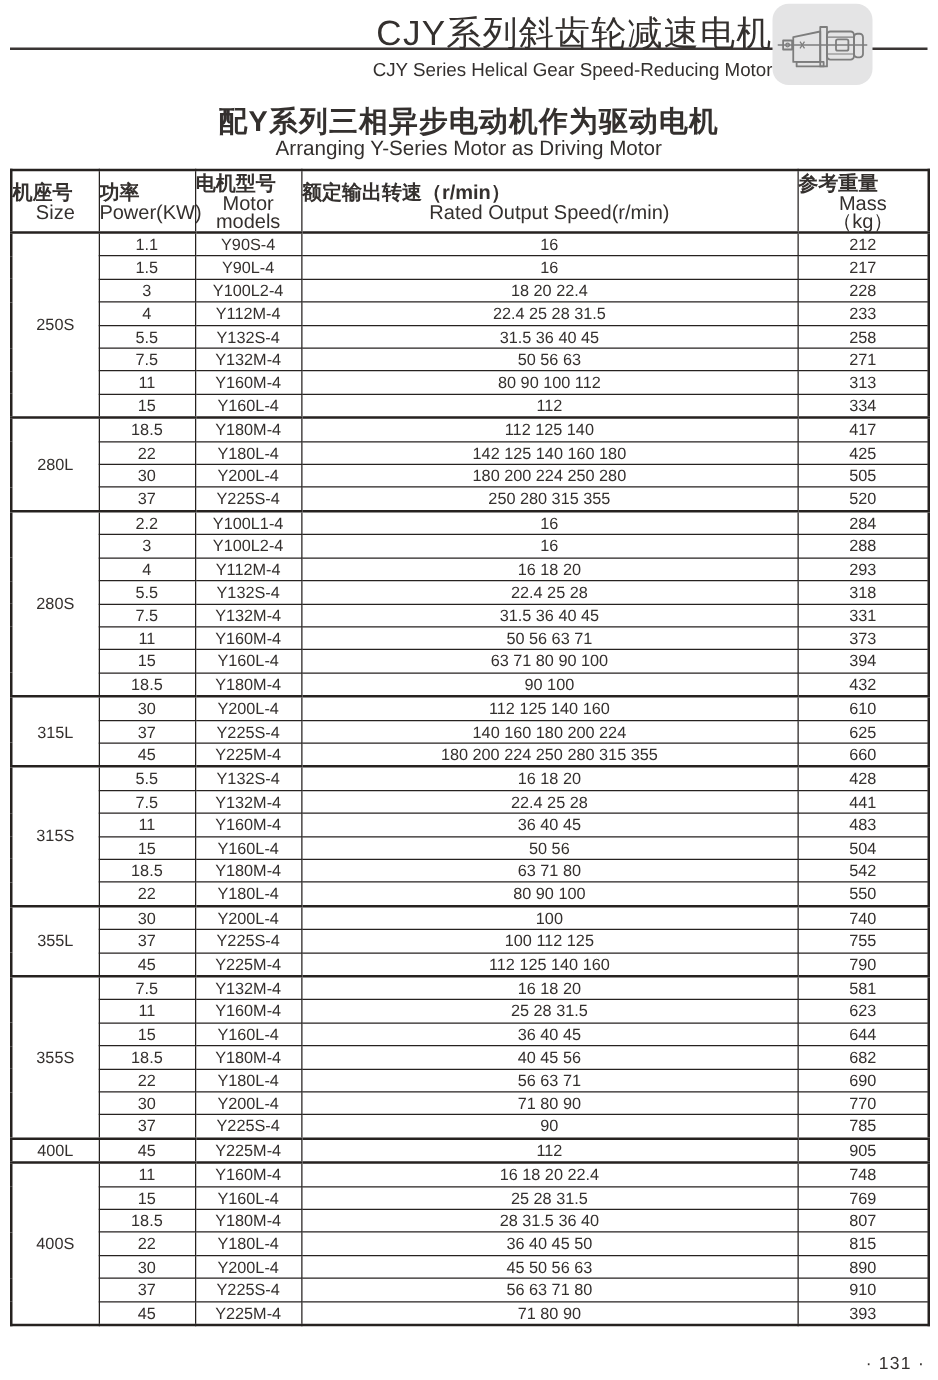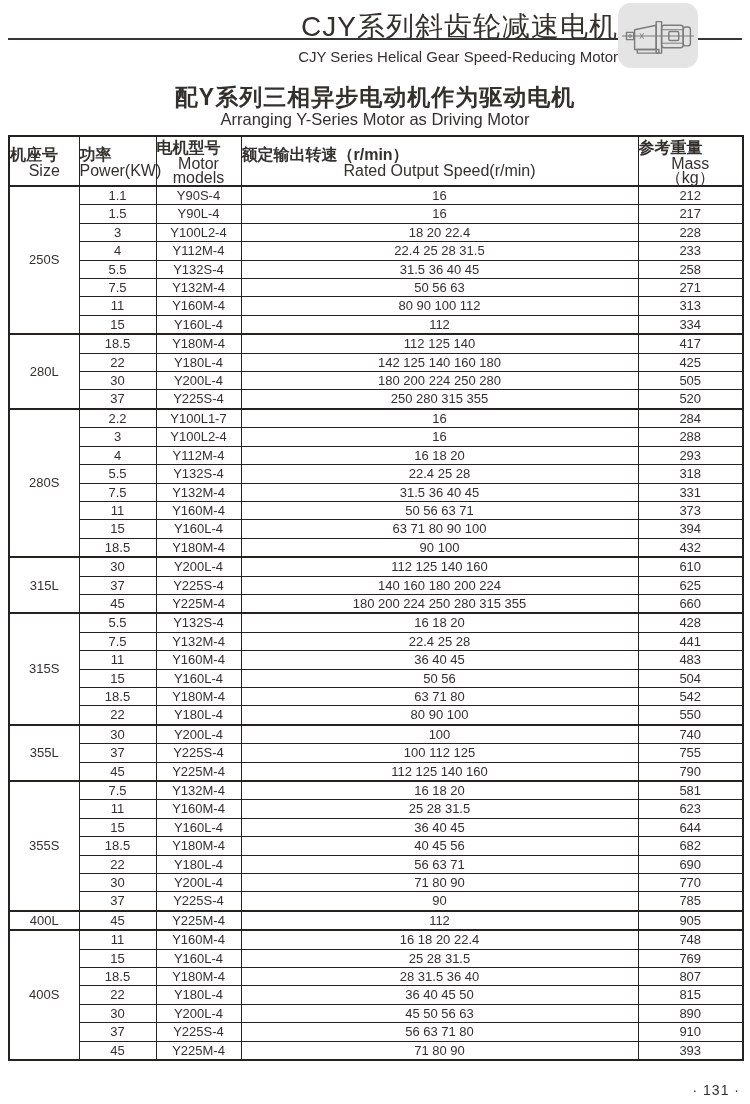--- a/index.html
+++ b/index.html
@@ -198,21 +198,21 @@
         </tr>
         <tr>
           <td class="power-cell">37</td>
           <td class="model-cell">Y225S-4</td>
           <td class="speed-cell">250    280    315    355</td>
           <td class="mass-cell">520</td>
         </tr>
         <tr class="group-start">
           <td rowspan="8" class="size-cell">280S</td>
           <td class="power-cell">2.2</td>
-          <td class="model-cell">Y100L1-7</td>
+          <td class="model-cell">Y100L1-4</td>
           <td class="speed-cell">16</td>
           <td class="mass-cell">284</td>
         </tr>
         <tr>
           <td class="power-cell">3</td>
           <td class="model-cell">Y100L2-4</td>
           <td class="speed-cell">16</td>
           <td class="mass-cell">288</td>
         </tr>
         <tr>

